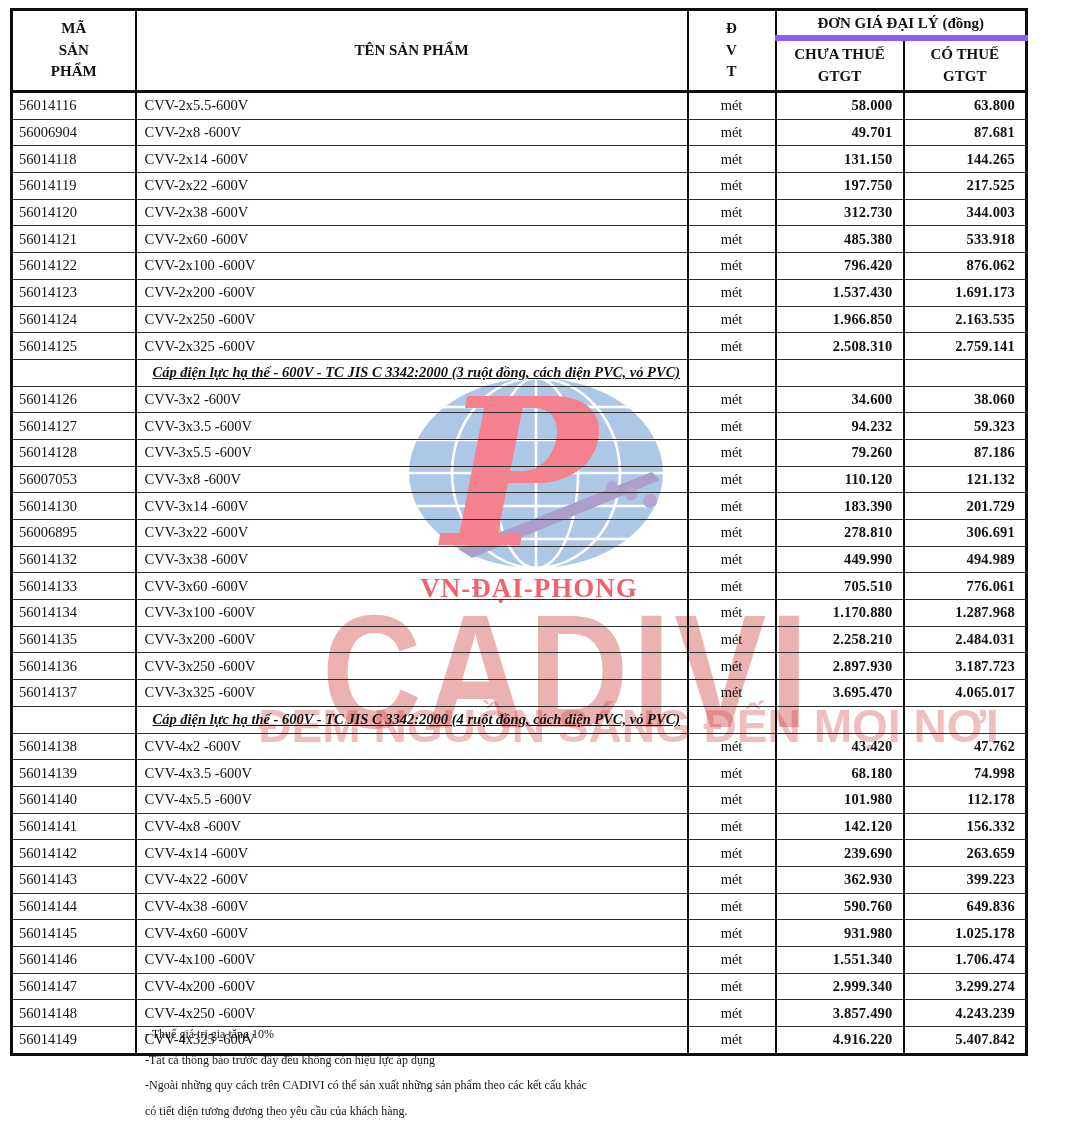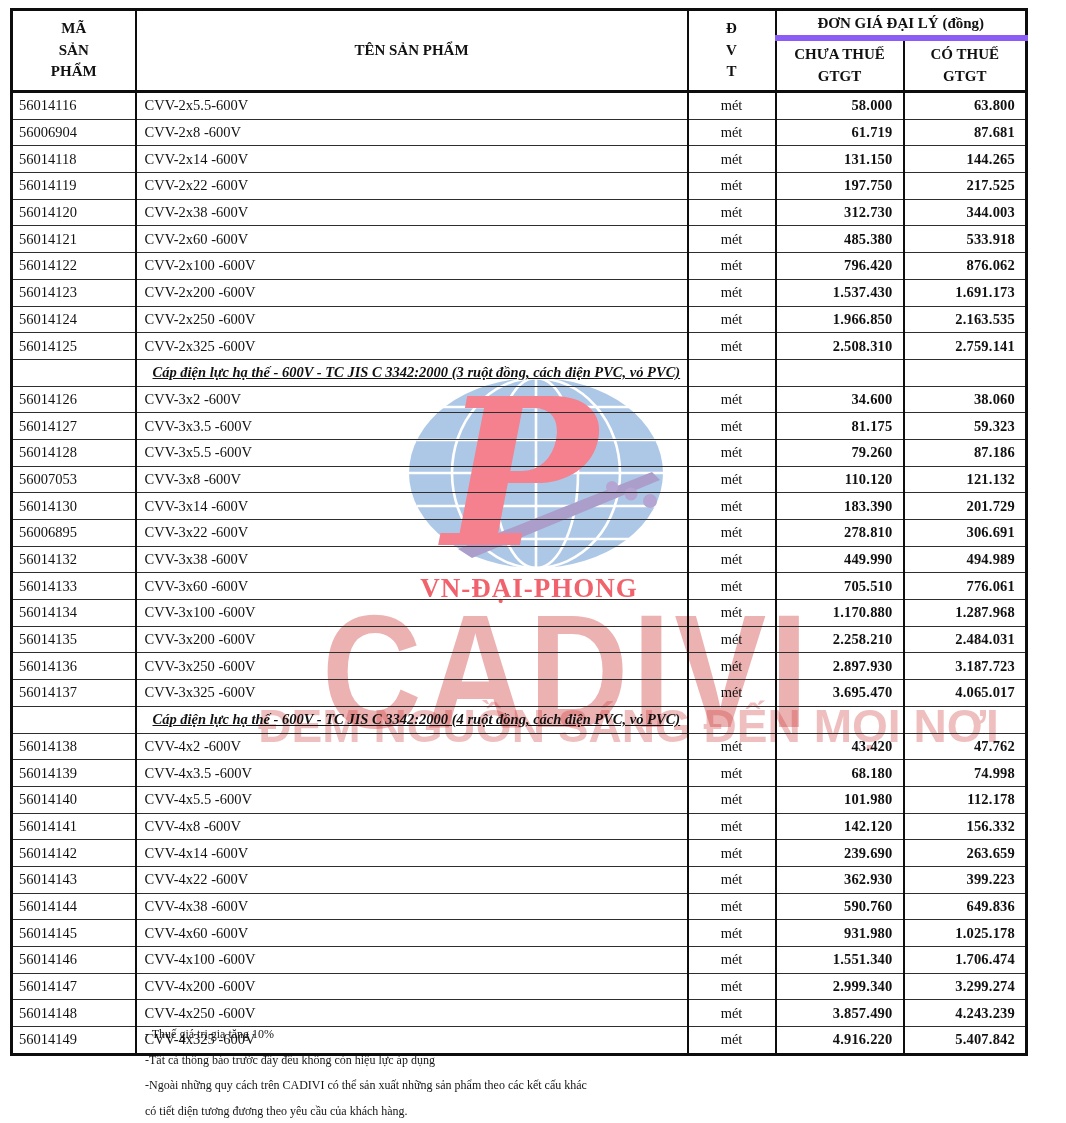--- a/index.html
+++ b/index.html
@@ -129,21 +129,21 @@
           <td class="code">56014116</td>
           <td class="name">CVV-2x5.5-600V</td>
           <td class="unit">mét</td>
           <td class="num">58.000</td>
           <td class="num">63.800</td>
         </tr>
         <tr>
           <td class="code">56006904</td>
           <td class="name">CVV-2x8  -600V</td>
           <td class="unit">mét</td>
-          <td class="num">61.719</td>
+          <td class="num">49.701</td>
           <td class="num">87.681</td>
         </tr>
         <tr>
           <td class="code">56014118</td>
           <td class="name">CVV-2x14 -600V</td>
           <td class="unit">mét</td>
           <td class="num">131.150</td>
           <td class="num">144.265</td>
         </tr>
         <tr>
@@ -206,21 +206,21 @@
           <td class="code">56014126</td>
           <td class="name">CVV-3x2 -600V</td>
           <td class="unit">mét</td>
           <td class="num">34.600</td>
           <td class="num">38.060</td>
         </tr>
         <tr>
           <td class="code">56014127</td>
           <td class="name">CVV-3x3.5 -600V</td>
           <td class="unit">mét</td>
-          <td class="num">81.175</td>
+          <td class="num">94.232</td>
           <td class="num">59.323</td>
         </tr>
         <tr>
           <td class="code">56014128</td>
           <td class="name">CVV-3x5.5 -600V</td>
           <td class="unit">mét</td>
           <td class="num">79.260</td>
           <td class="num">87.186</td>
         </tr>
         <tr>

